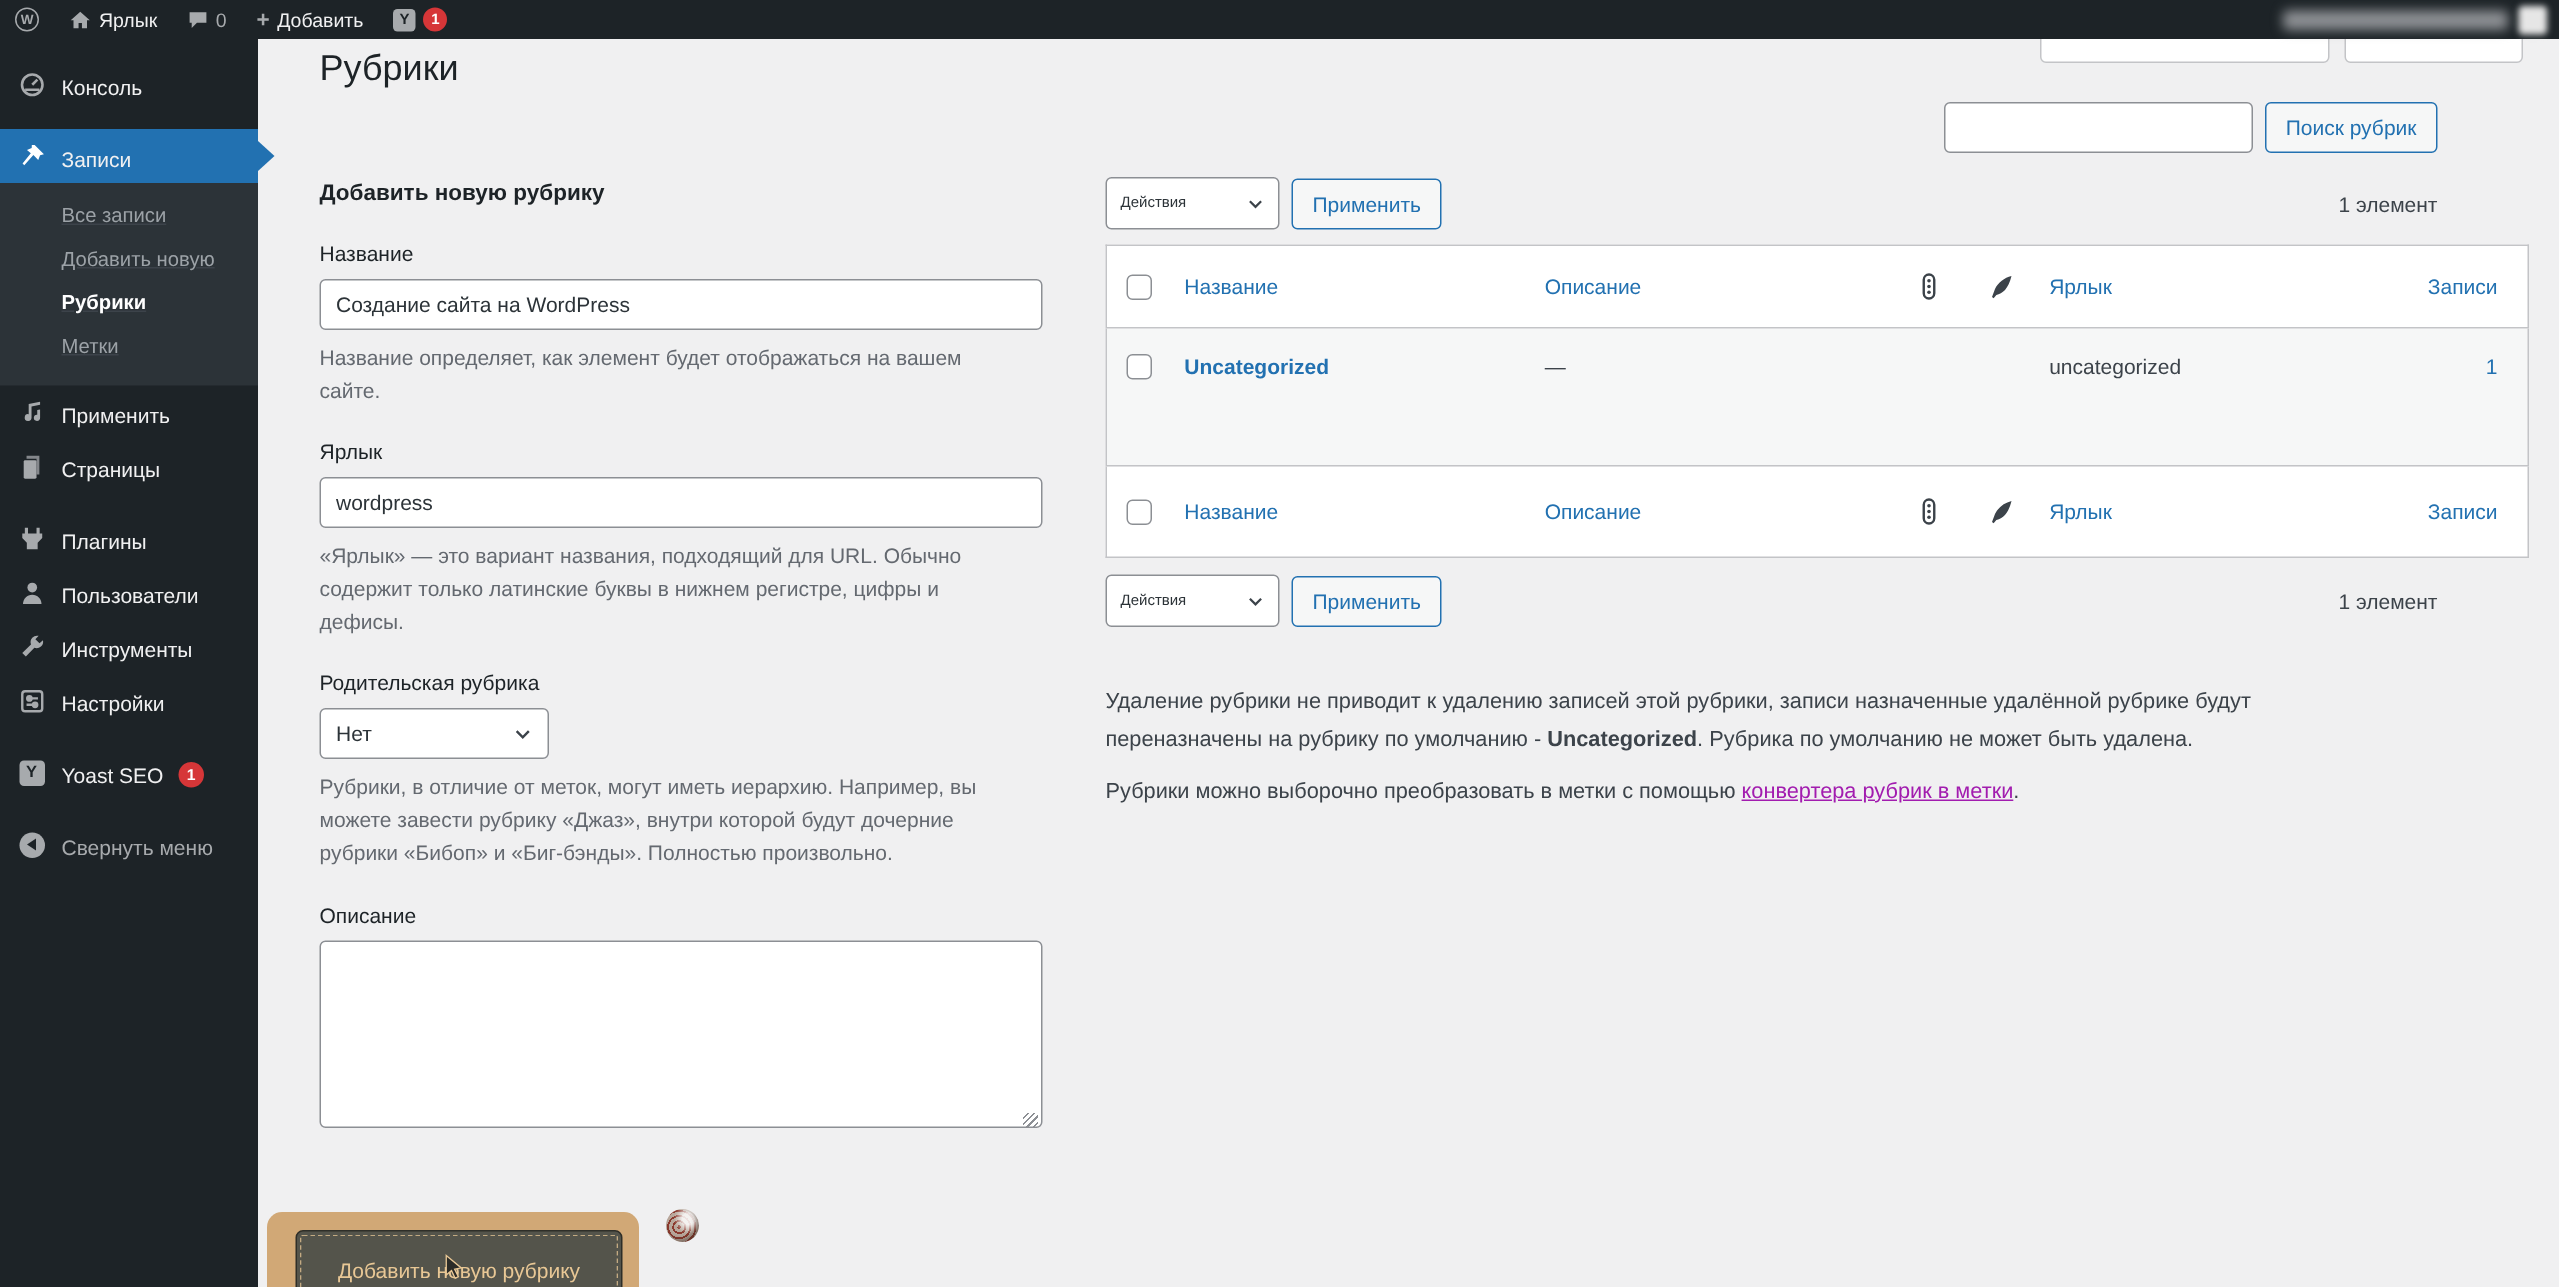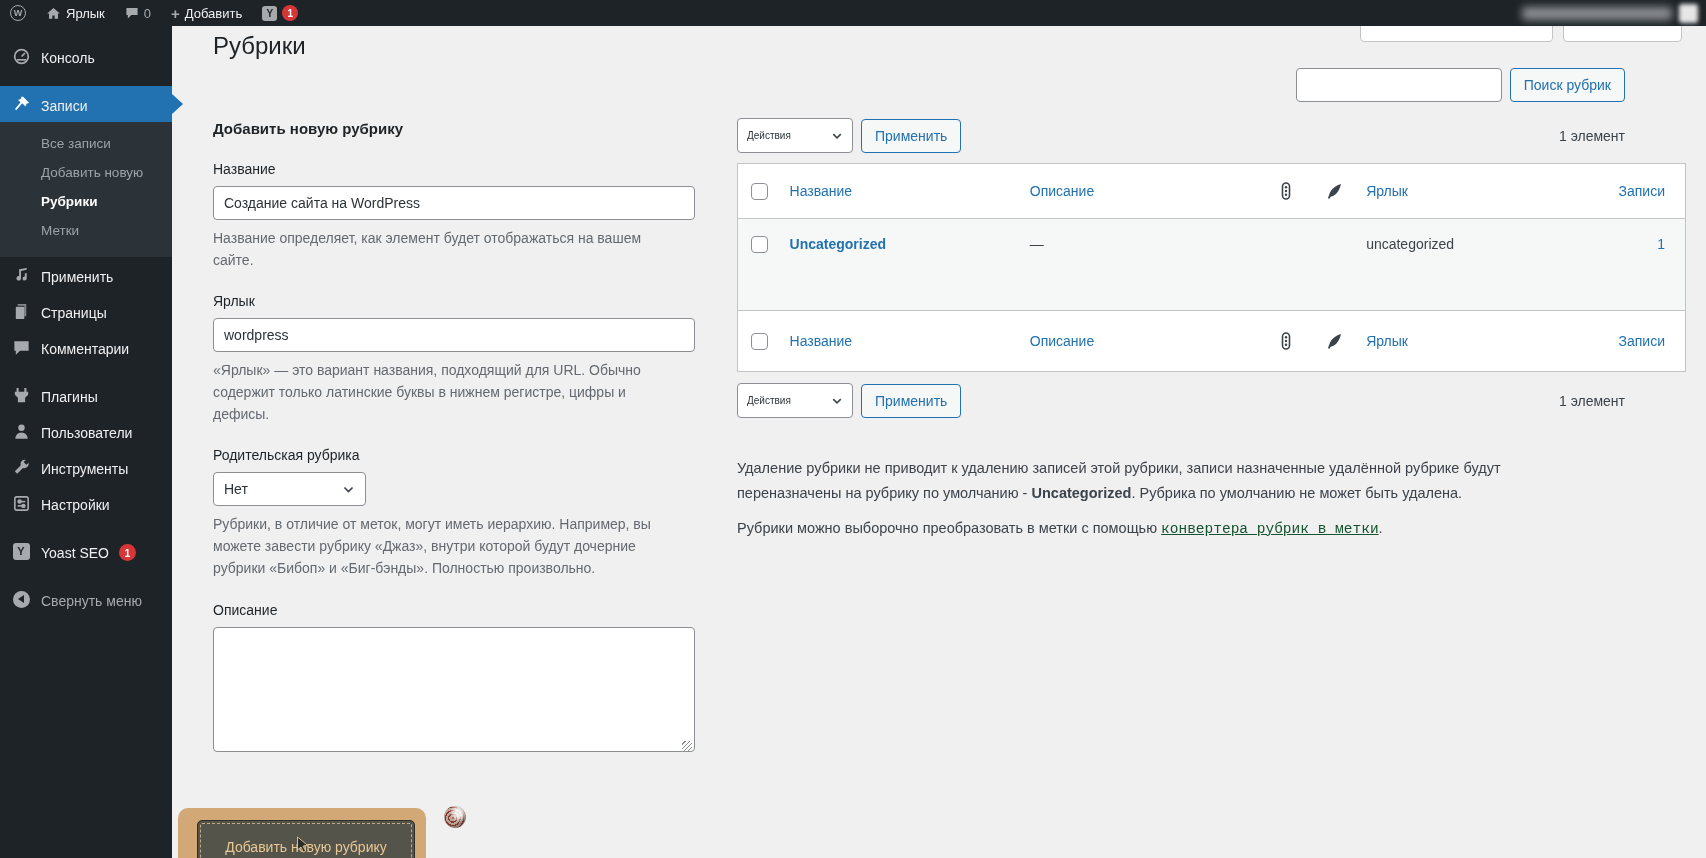--- a/index.html
+++ b/index.html
@@ -38,21 +38,21 @@
   }
   .menu-item { display:flex; align-items:flex-end; gap:10px; padding:8px 8px 8px 11px;
     color:#f0f0f1; cursor:pointer; position:relative; min-height:36px; }
   .menu-item .mi-icon { width:20px; height:20px; color:#a7aaad; flex:0 0 20px;
     display:flex; align-items:center; justify-content:center; }
   .menu-sep { height:12px; }
   .menu-item.active { background:#2271b1; }
   .menu-item.active .mi-icon { color:#fff; }
   .active-arrow { position:absolute; left:172px; top:50%; transform:translateY(-50%);
     width:0; height:0; border:10px solid transparent; border-left:11px solid #2271b1; z-index:25; }
-  .submenu { background:#2c3338; padding:7px 1px 12px 0; }
+  .submenu { background:#2c3338; padding:7px 1px 12px 0;text-decoration:underline; }
   .submenu-item { padding:7px 8px 7px 41px; color:#9ca2a7; cursor:pointer; font-size:13.5px; }
   .submenu-item.current { color:#fff; font-weight:bold; }
   .sb-badge { background:#d63638; color:#fff; font-size:10.5px; font-weight:bold;
     min-width:17px; height:17px; border-radius:9px; display:flex; align-items:center; justify-content:center; }
   .collapse-circle { width:17px; height:17px; border-radius:50%; background:#a7aaad;
     display:flex; align-items:center; justify-content:center; }
   .collapse-circle .tri { width:0; height:0; border:4.5px solid transparent; border-right:6px solid #1d2327; margin-left:-4px; }
   .menu-item.muted { color:#a7aaad; }
 
   
@@ -132,21 +132,21 @@
   .term-name { color:#2271b1; font-weight:bold; font-size:14px; cursor:pointer; }
   .dash { color:#3c434a; }
   .score-dot { width:13px; height:13px; border-radius:50%; background:#8f9499; margin:2px auto 0; }
   td.posts-col .posts-count { color:#2271b1; cursor:pointer; }
   .slug-val { color:#3c434a; }
   .yoast-col-icon { margin:0 auto; }
 
   .notes { margin-top:38px; max-width:790px; font-size:14.5px; color:#3c434a; line-height:1.75; }
   .notes p + p { margin-top:9px; }
   .notes b { font-weight:bold; }
-  .note-link { color:#14532d; text-decoration:underline; cursor:pointer;font-family:Liberation Mono, monospace; }
+  .note-link { color:#a21caf; text-decoration:underline; cursor:pointer; }
 </style>
 </head>
 <body>
 
 <div class="admin-bar">
   <div class="ab-item">
     <span class="wp-logo-circle">W</span>
   </div>
   <div class="ab-item">
     <span class="ab-icon">
@@ -215,28 +215,20 @@
     <span>Применить</span>
   </div>
   <div class="menu-item">
     <span class="mi-icon">
       <svg width="19" height="19" viewBox="0 0 20 20" fill="currentColor">
           <path d="M6 2h9v13h-2V4H6V2z" opacity=".75"></path>
           <rect x="4" y="5" width="9" height="13" rx="1"></rect>
         </svg>
     </span>
     <span>Страницы</span>
-  </div>
-  <div class="menu-item">
-    <span class="mi-icon">
-      <svg width="19" height="19" viewBox="0 0 20 20" fill="currentColor">
-          <path d="M2.5 3.5h15v10h-9l-4.5 4v-4h-1.5v-10z"></path>
-        </svg>
-    </span>
-    <span>Комментарии</span>
   </div>
   <div class="menu-sep"></div>
   <div class="menu-item">
     <span class="mi-icon">
       <svg width="19" height="19" viewBox="0 0 20 20" fill="currentColor">
           <path d="M7 2v4h6V2h2.2v4H17v3.2l-3.2 3.2V17H6.2v-4.6L3 9.2V6h1.8V2H7z"></path>
         </svg>
     </span>
     <span>Плагины</span>
   </div>

